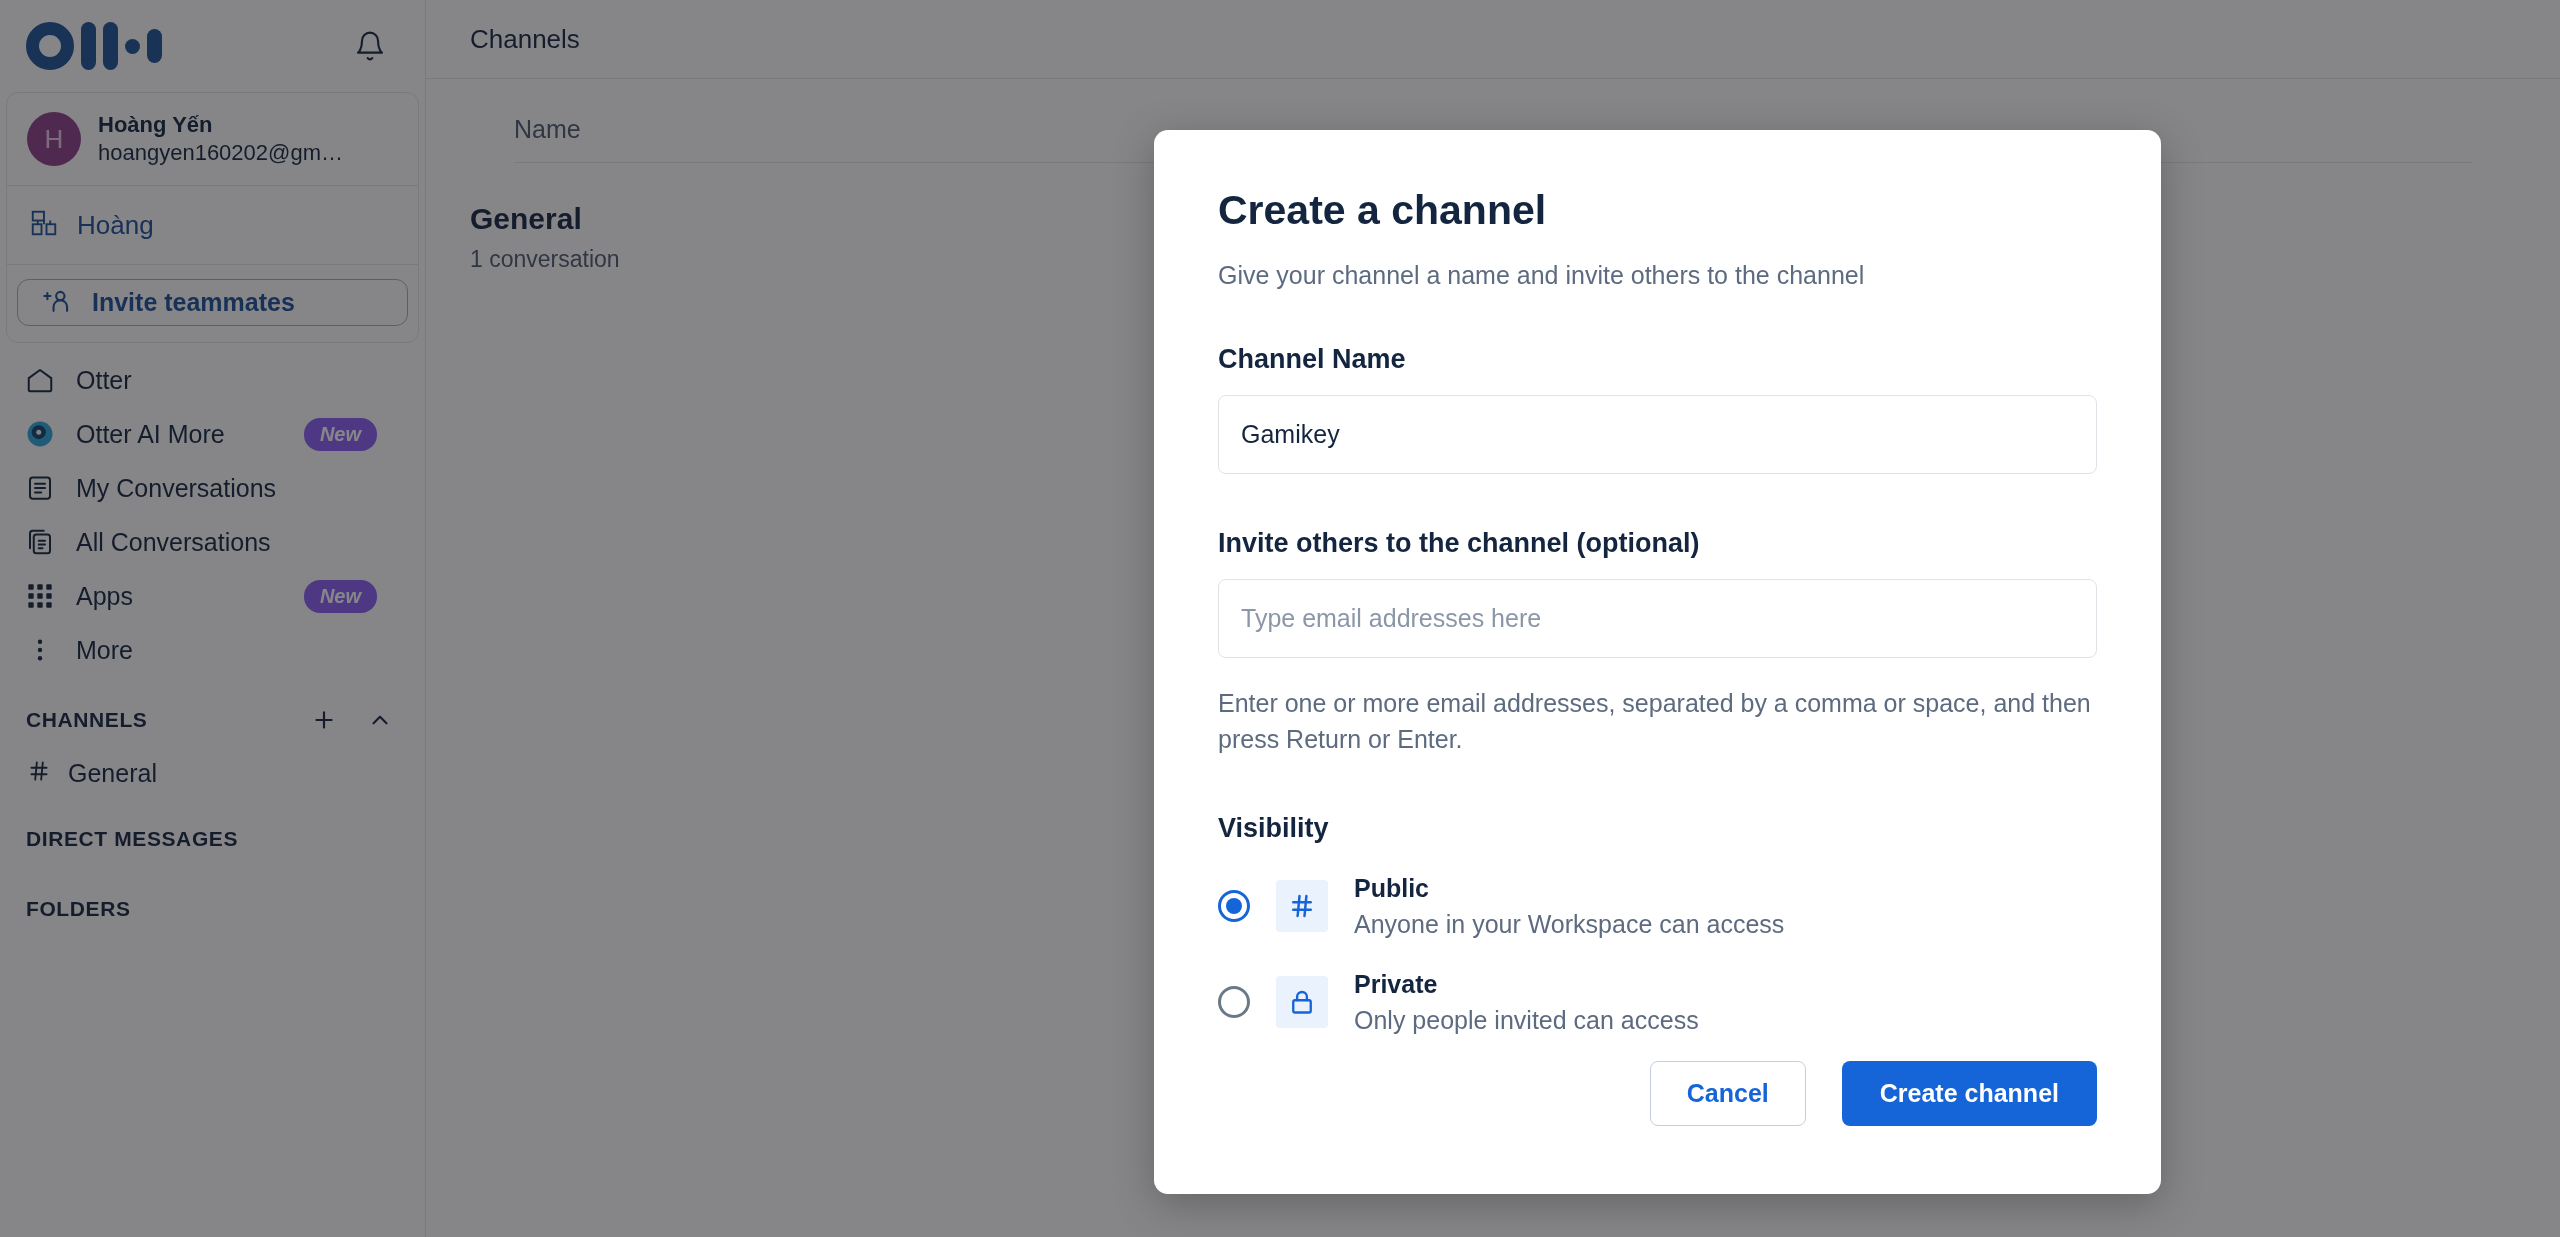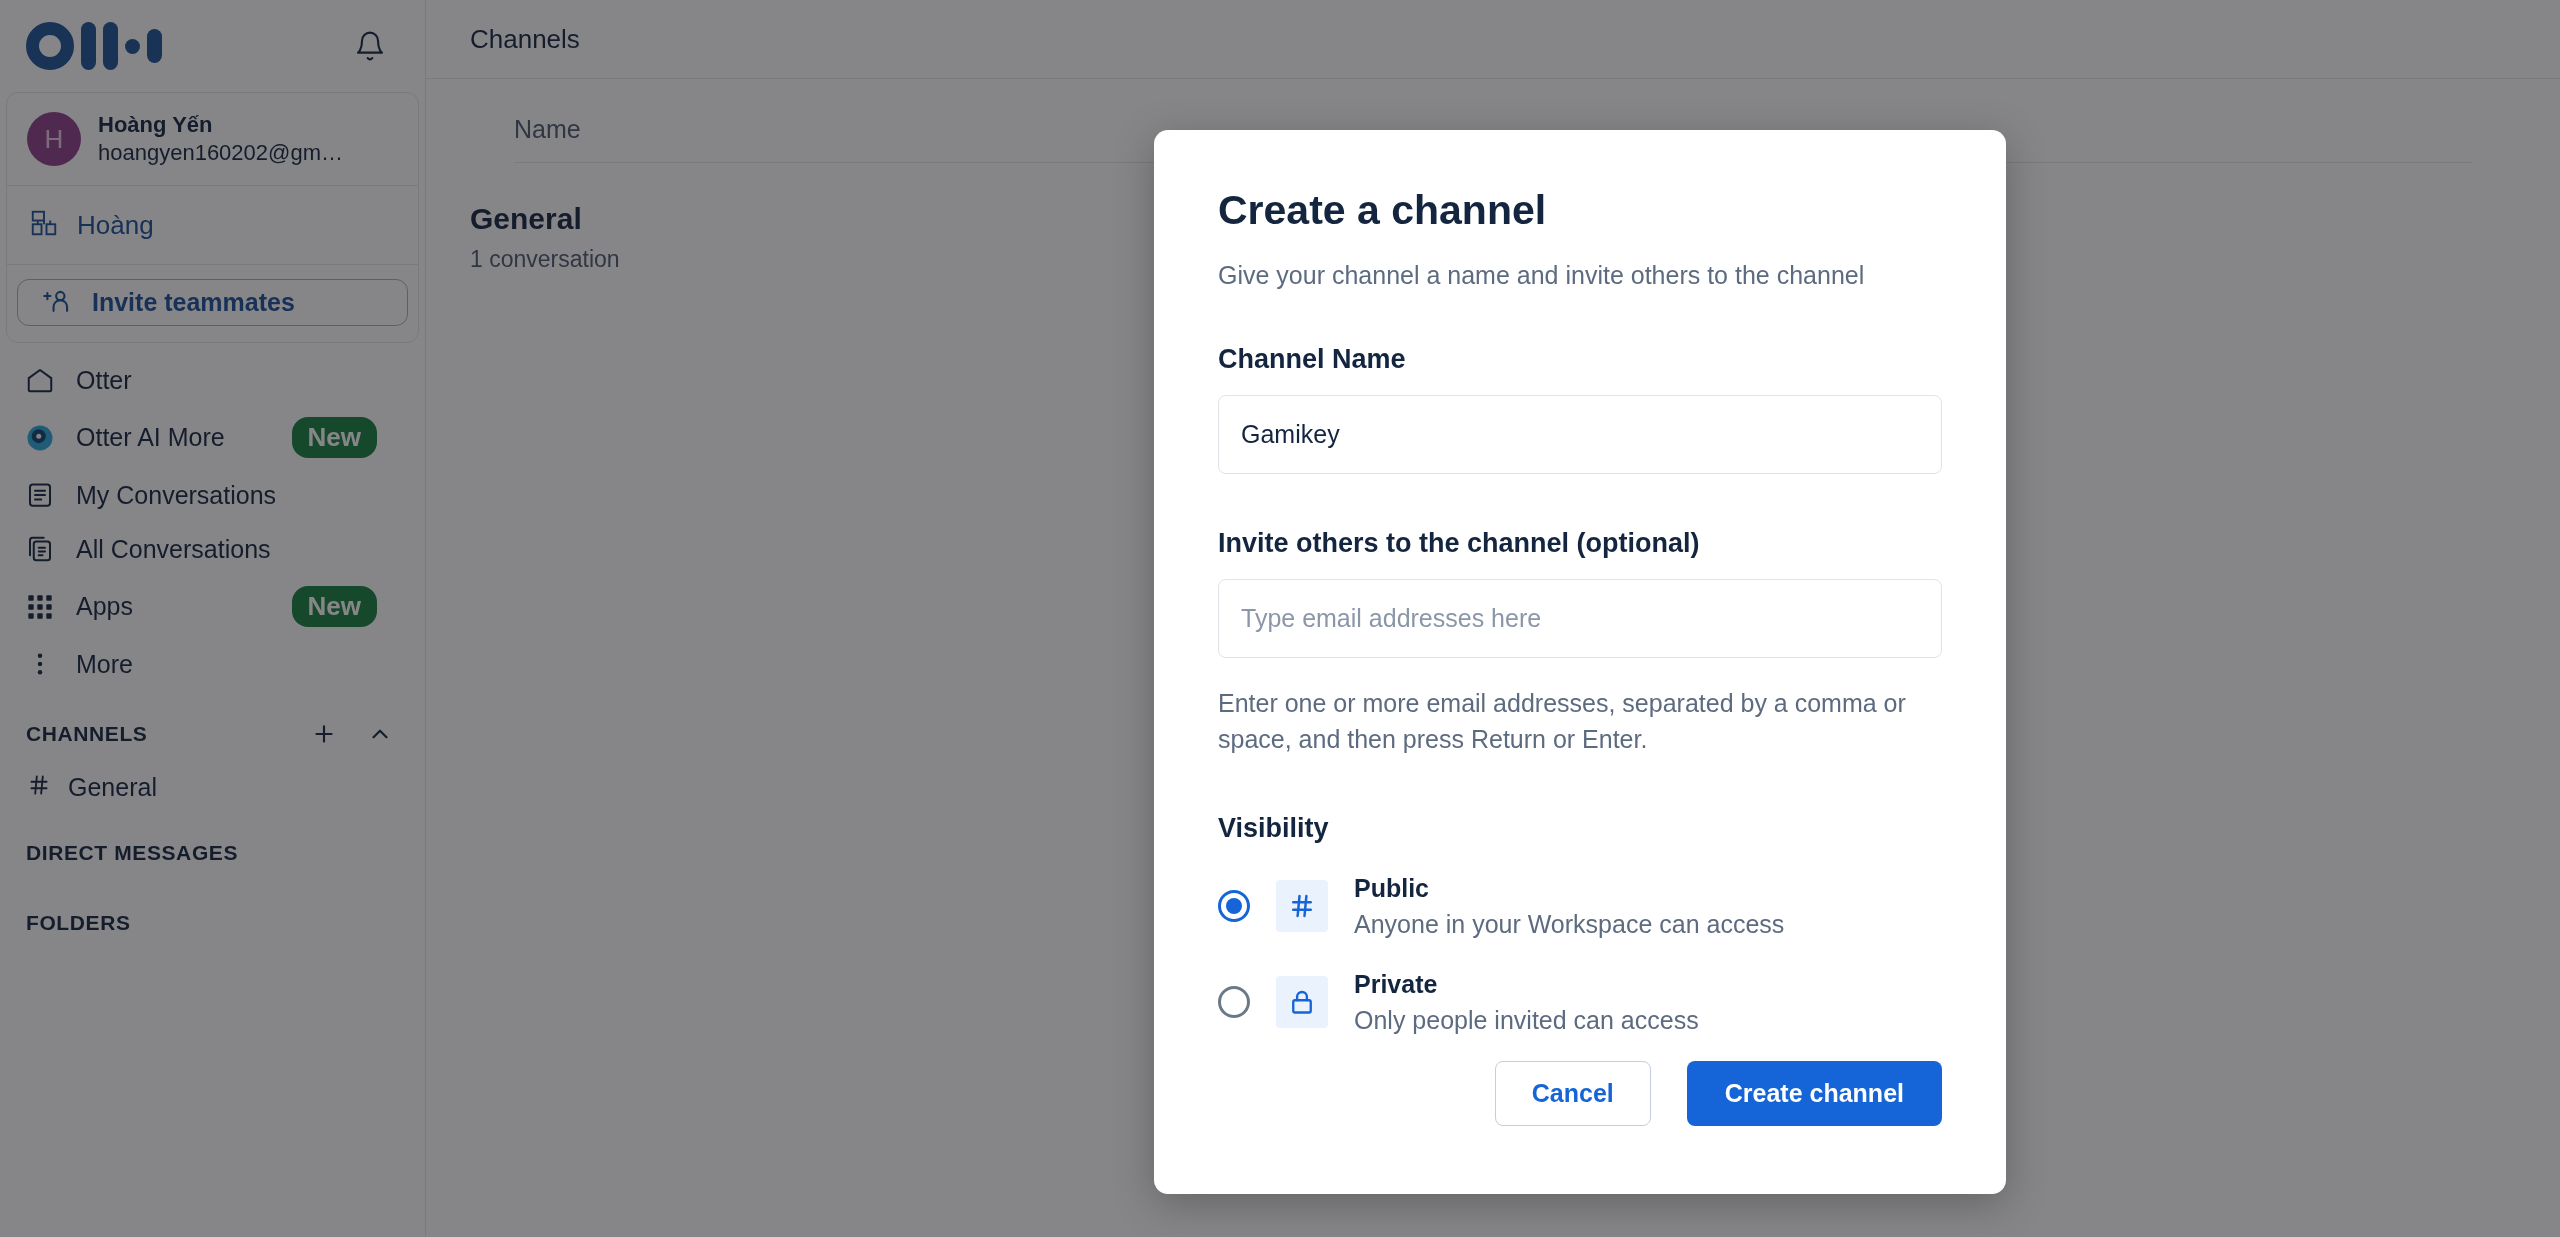--- a/index.html
+++ b/index.html
@@ -146,27 +146,28 @@
     width: 32px; height: 32px;
     flex: 0 0 auto;
     display: flex; align-items: center; justify-content: center;
   }
   .nav-label {
     font-size: 25px;
     color: #13253f;
     flex: 1;
   }
   .badge-new {
-    background: #15803d;
+    background: #8b5cf6;
     color: #ffffff;
-    font-size: 26px;
+    font-size: 20px;
     font-weight: 600;
     border-radius: 16px;
     padding: 5px 16px;
     margin-right: 22px;
+    font-style: italic;
   }
 
   .section-head {
     display: flex;
     align-items: center;
     justify-content: space-between;
     padding: 30px 32px 16px 26px;
   }
   .section-title {
     font-size: 21px;
@@ -227,21 +228,21 @@
   .overlay {
     position: absolute;
     inset: 0;
     background: rgba(23, 23, 26, 0.52);
   }
 
   .modal {
     position: absolute;
     left: 1154px;
     top: 130px;
-    width: 852px;
+    width: 1007px;
     height: 1064px;
     background: #ffffff;
     border-radius: 14px;
     padding: 56px 64px;
     box-shadow: 0 10px 40px rgba(0,0,0,0.25);
   }
 
   .modal-title {
     font-size: 41px;
     font-weight: 700;

